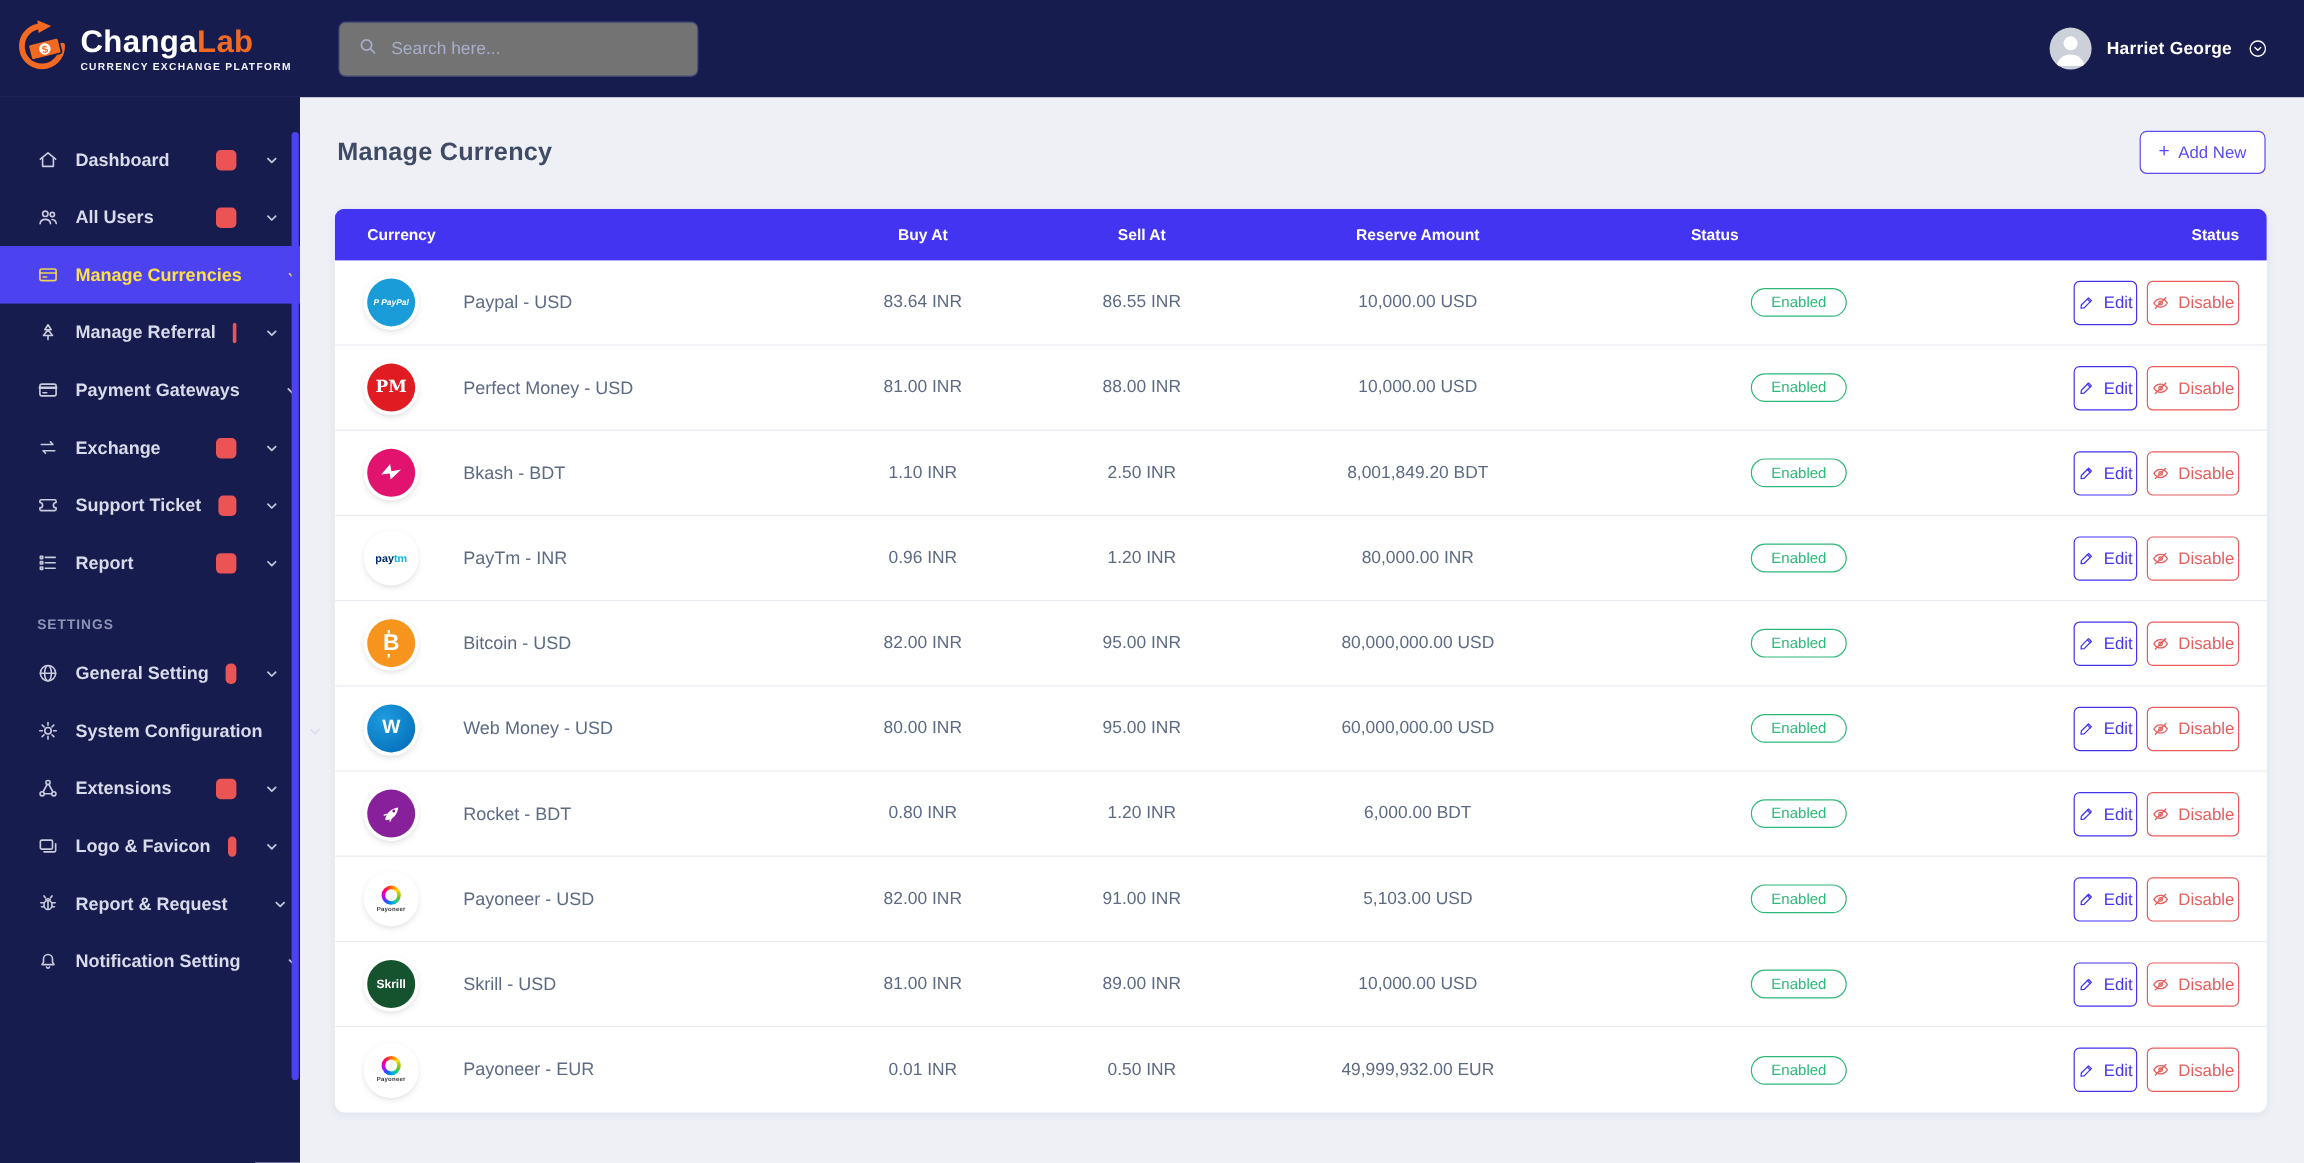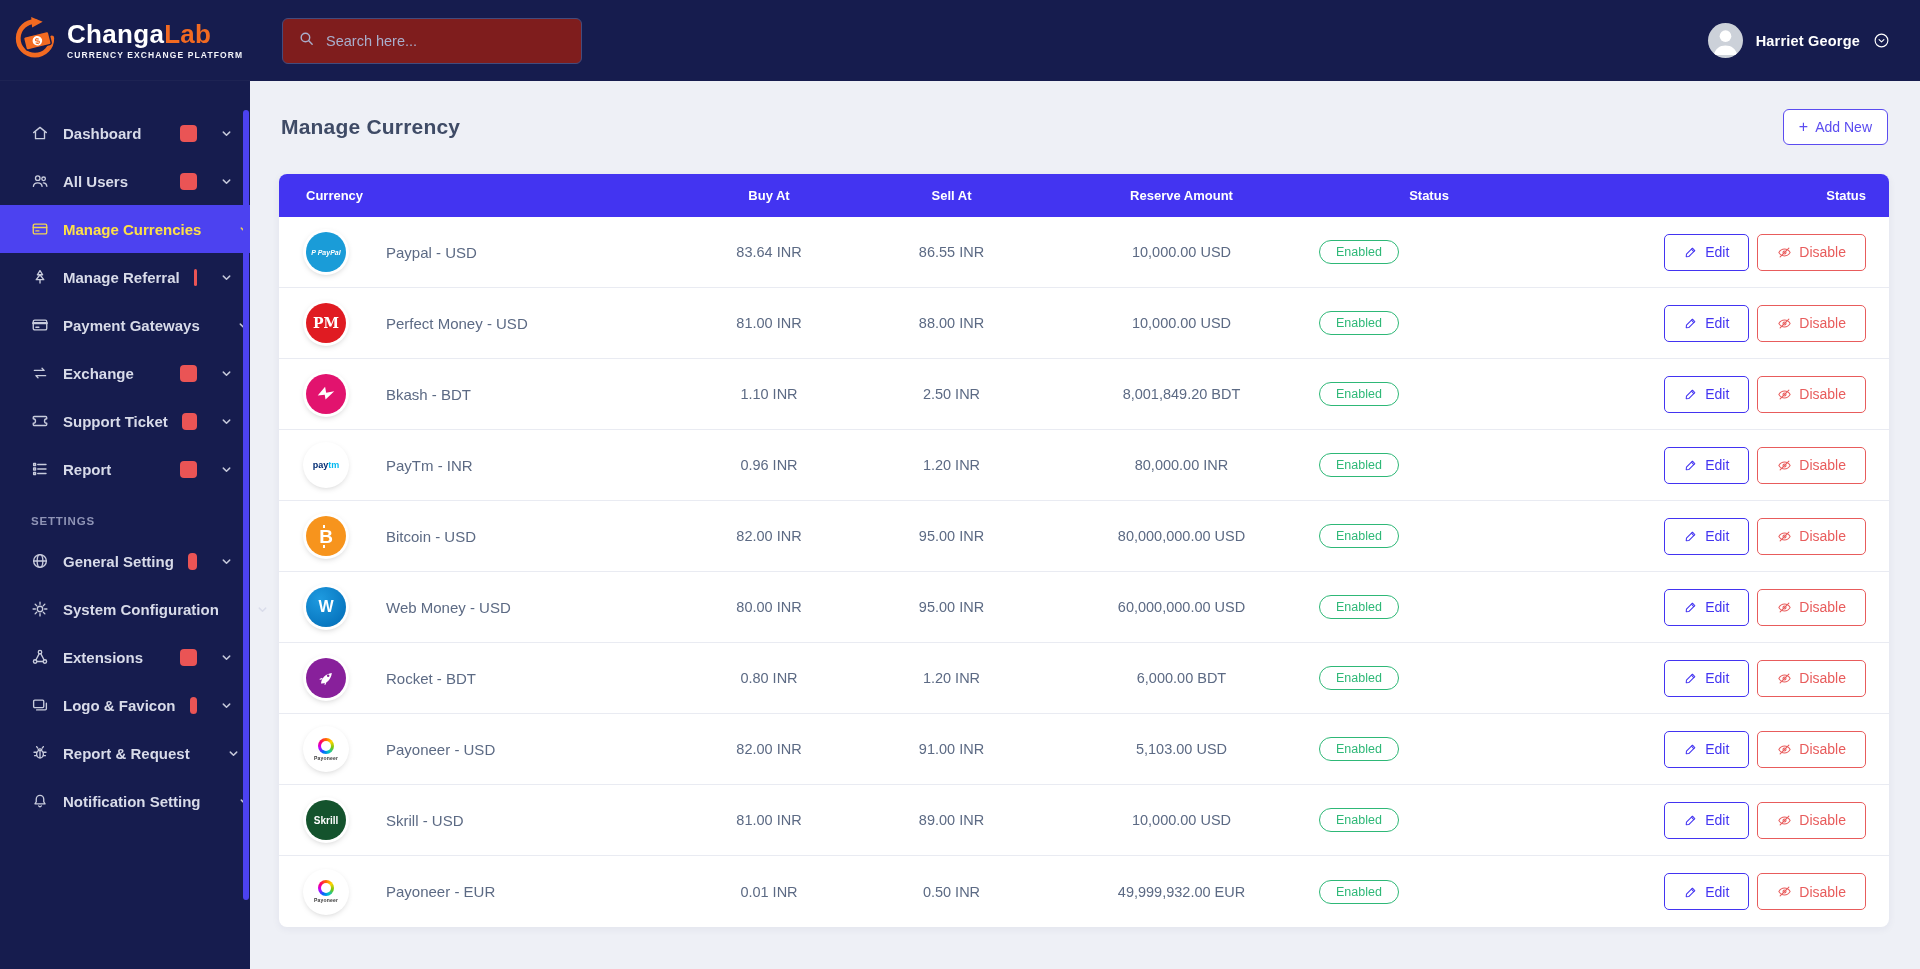--- a/index.html
+++ b/index.html
@@ -18,21 +18,21 @@
   .nav-item .nicon { width:18px; height:18px; display:flex; align-items:center; justify-content:center; opacity:.92; flex:none; }
   .nav-item.active { background:#4c42f0; color:#fde047; }
   .nav-item .nlabel { white-space:nowrap; }
   .nav-item .nbadge { margin-left:auto; background:#ea5455; color:#fff; width:17px; height:17px; border-radius:4px; font-size:11px; font-weight:800; display:flex; align-items:center; justify-content:center; }
   .nav-item .nchev { margin-left:auto; opacity:.9; display:flex; }
   .nav-item .nbadge + .nchev { margin-left:10px; }
   .section-label { padding:22px 0 10px 31px; font-size:11.5px; font-weight:700; letter-spacing:.8px; color:#8f94b6; }
 
   
   .topbar { position:absolute; left:250px; top:0; right:0; height:81px; background:#161c4e; display:flex; align-items:center; padding:0 30px 0 32px; z-index:9; }
-  .search-box { width:300px; height:46px; background:#7f1d1d; border:1px solid #444b7c; border-radius:6px; display:flex; align-items:center; gap:11px; padding:0 15px; }
+  .search-box { width:300px; height:46px; background:#737373; border:1px solid #444b7c; border-radius:6px; display:flex; align-items:center; gap:11px; padding:0 15px; }
   .search-box input { flex:1; background:transparent; border:none; outline:none; color:#d7daea; font-size:14.5px; font-family:"Liberation Sans",sans-serif; }
   .search-box input::placeholder { color:#a9aecb; }
   .user-area { margin-left:auto; display:flex; align-items:center; gap:13px; }
   .avatar { width:35px; height:35px; border-radius:50%; background:#ccd1d9; overflow:hidden; display:flex; align-items:flex-end; justify-content:center; }
   .user-name { color:#fff; font-size:14.5px; font-weight:700; letter-spacing:.2px; }
   .user-chev { color:#fff; display:flex; }
 
   
   .main { position:absolute; left:250px; top:81px; right:0; bottom:0; background:#eef0f6; }
   .page-head { display:flex; align-items:center; justify-content:space-between; padding:28px 32px 0 31px; }
@@ -44,24 +44,24 @@
   .grid-cols { display:grid; grid-template-columns:400px 180px 185px 275px 220px 1fr; align-items:center; }
   .thead { height:43px; background:#4334f1; color:#fff; font-size:13px; font-weight:700; }
   .th { text-align:center; }
   .th.left { text-align:left; padding-left:27px; }
   .th.right { text-align:right; padding-right:23px; }
   .tr { height:71px; border-bottom:1px solid #e9ebf2; }
   .tr:last-child { border-bottom:none; }
   .td.num { text-align:center; font-size:14.5px; color:#5c6a84; }
   .cell-currency { display:flex; align-items:center; gap:40px; padding-left:27px; }
   .cname { font-size:15px; color:#5c6a84; }
-  .cell-status { text-align:left; }
+  .cell-status { text-align:right; }
   .badge-enabled { display:inline-block; border:1px solid #2eb877; color:#2eb877; background:#fff; border-radius:999px; font-size:12.5px; padding:4px 16px; }
   .cell-actions { display:flex; justify-content:flex-end; gap:8px; padding-right:23px; }
-  .btn { height:37px; border-radius:5px; background:#fff; font-size:14px; display:inline-flex; align-items:center; gap:7px; padding:0 19px; cursor:pointer; font-family:"Liberation Sans",sans-serif; }
+  .btn { height:37px; border-radius:5px; background:#fff; font-size:14px; display:inline-flex; align-items:center; gap:7px; padding:0 3px; cursor:pointer; font-family:"Liberation Sans",sans-serif; }
   .btn .bicon { display:flex; }
   .btn-edit { border:1px solid #4334f1; color:#4334f1; }
   .btn-disable { border:1px solid #e85c5c; color:#e85c5c; }
 
   
   .cicon { width:40px; height:40px; border-radius:50%; flex:none; display:flex; flex-direction:column; align-items:center; justify-content:center; box-shadow:0 0 0 3px #fff, 0 2px 7px rgba(0,0,0,.28); }
   .ci-paypal { background:#1a9cd8; } .ci-paypal .ci-txt { color:#fff; font-size:7px; font-weight:700; font-style:italic; }
   .ci-perfect-money { background:#e01b22; } .ci-perfect-money .ci-txt { color:#fff; font-family:"DejaVu Serif",serif; font-size:14px; font-weight:700; }
   .ci-bkash { background:#e2136e; }
   .ci-paytm { background:#fff; } .ci-paytm .ci-txt { font-size:9px; font-weight:800; } .ci-paytm b { color:#012b72; } .ci-paytm i { color:#00b9f1; font-style:normal; }

